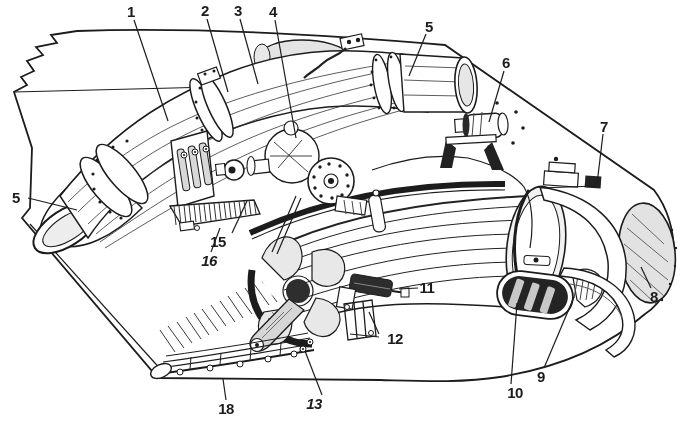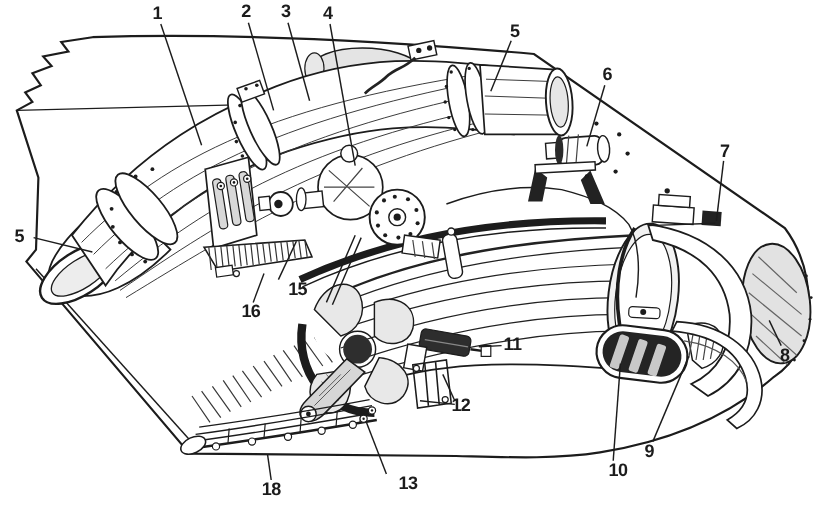--- a/index.html
+++ b/index.html
@@ -312,21 +312,21 @@
       <div class="callout" style="left: 205px; top: 10px;">2</div>
       <div class="callout" style="left: 238px; top: 10px;">3</div>
       <div class="callout" style="left: 273px; top: 11px;">4</div>
       <div class="callout" style="left: 429px; top: 26px;">5</div>
       <div class="callout" style="left: 506px; top: 62px;">6</div>
       <div class="callout" style="left: 604px; top: 126px;">7</div>
       <div class="callout" style="left: 654px; top: 296px;">8</div>
       <div class="callout" style="left: 541px; top: 376px;">9</div>
       <div class="callout" style="left: 515px; top: 392px;">10</div>
       <div class="callout" style="left: 427px; top: 287px;">11</div>
-      <div class="callout" style="left: 384px; top: 338px;">12</div>
-      <div class="callout" style="left: 340px; top: 403px;">13</div>
+      <div class="callout" style="left: 395px; top: 338px;">12</div>
+      <div class="callout" style="left: 314px; top: 403px; font-style: italic;">13</div>
       <div class="callout" style="left: 226px; top: 408px;">18</div>
-      <div class="callout" style="left: 248px; top: 241px;">15</div>
-      <div class="callout" style="left: 209px; top: 260px;">16</div>
+      <div class="callout" style="left: 218px; top: 241px;">15</div>
+      <div class="callout" style="left: 209px; top: 260px; font-style: italic;">16</div>
       <div class="callout" style="left: 16px; top: 197px;">5</div>
     </div>
 
 </div>
 
 </body></html>

